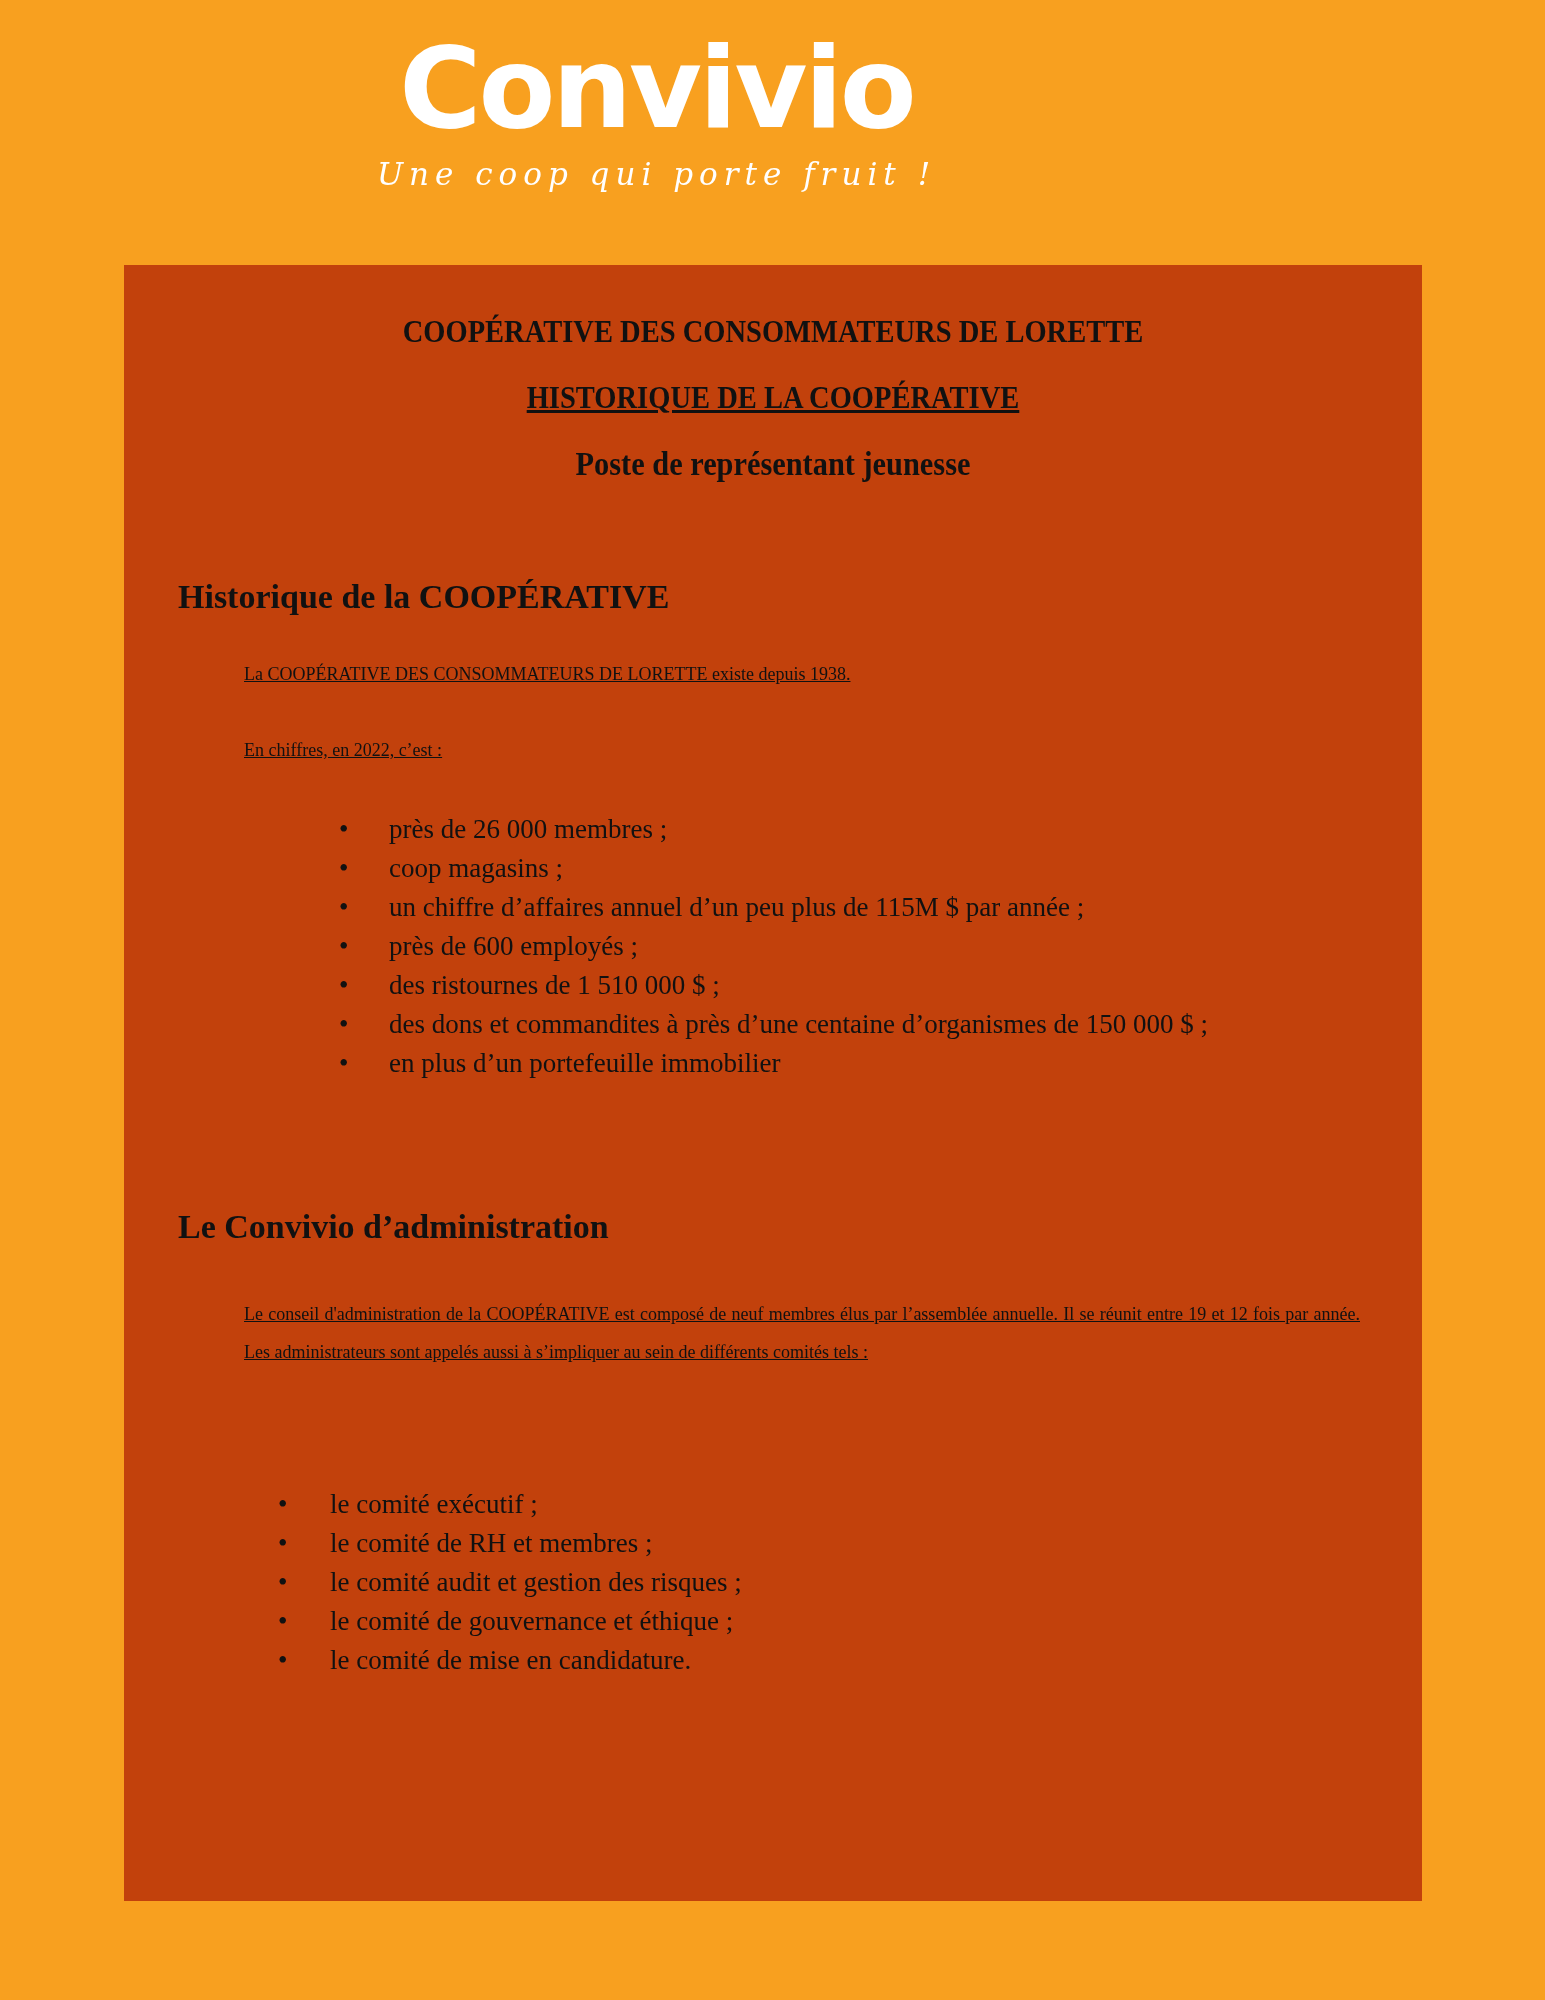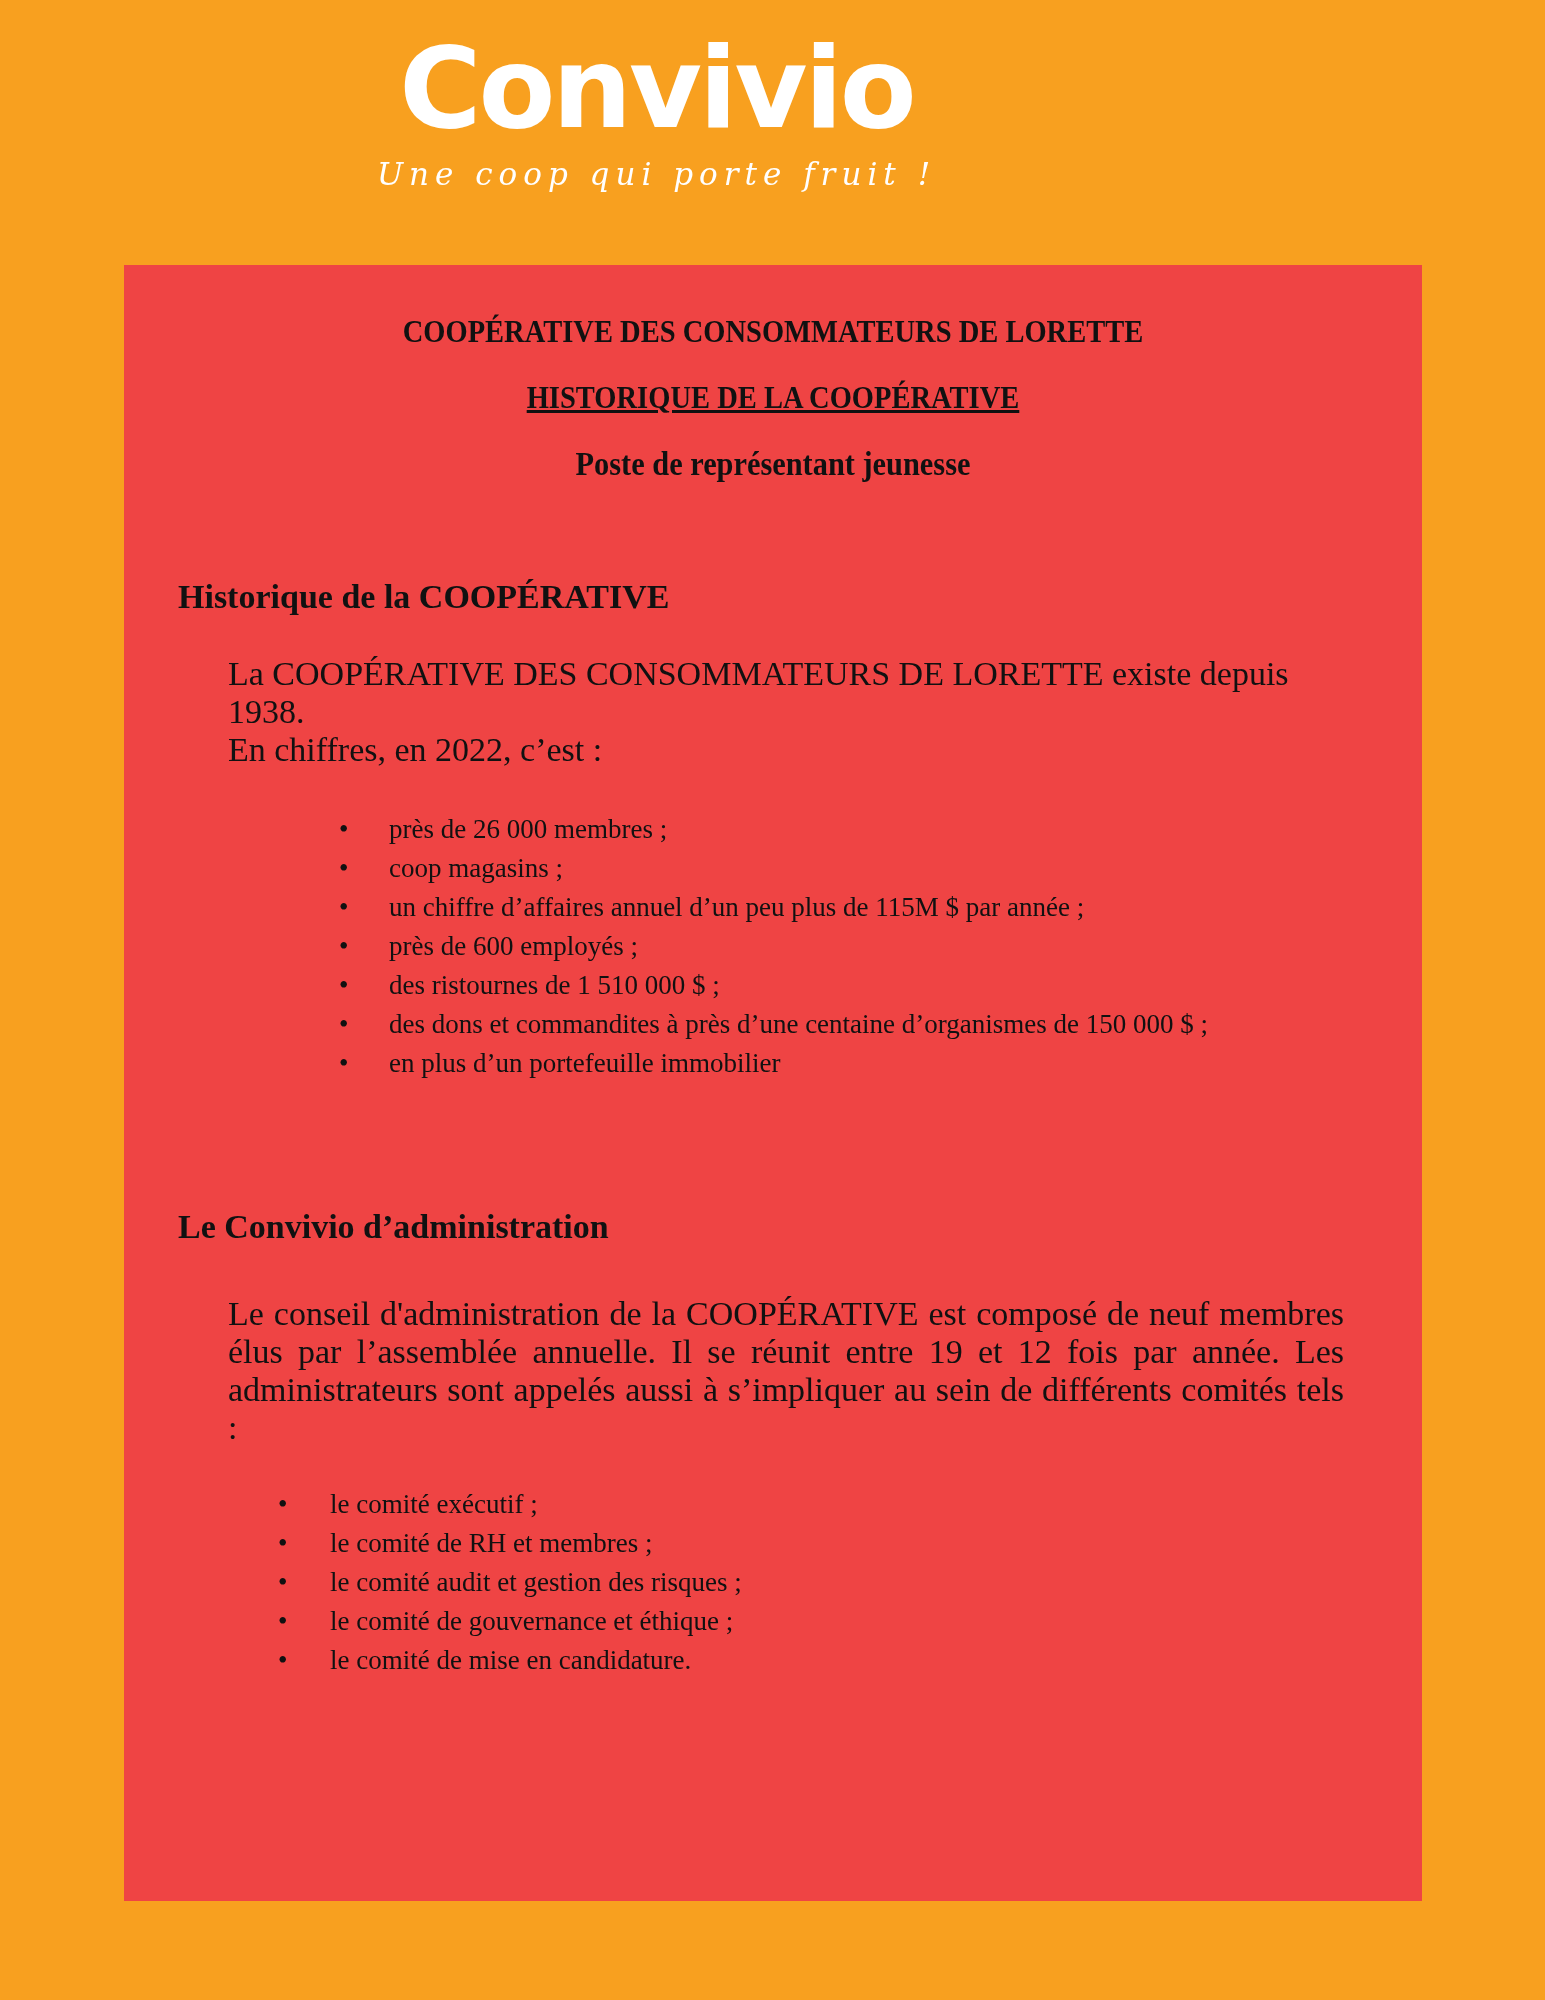--- a/index.html
+++ b/index.html
@@ -25,41 +25,41 @@
   .tagline {
     font-family: "DejaVu Serif", serif;
     font-style: italic;
     font-size: 31px;
     letter-spacing: 6px;
     margin-top: 8px;
   }
   .page {
     position: absolute; left: 124px; top: 265px;
     width: 1298px; height: 1636px;
-    background: #ef4444;
+    background: #c2410c;
   }
   .titles { text-align: center; margin-top: 48px; }
   .titles div {
     font-family: "Liberation Serif", serif;
     font-weight: bold; font-size: 31px; line-height: 38px;
     transform: scaleX(0.92);
   }
   .t1 { margin-bottom: 28px; }
   .t2 { text-decoration: underline; margin-bottom: 28px; }
   .t3 { font-size: 33px !important; }
   h2 {
     font-family: "Liberation Serif", serif;
     font-weight: bold; font-size: 34px; margin: 0;
     position: absolute; left: 54px;
   }
   .h-hist { top: 313px; }
   .h-conseil { top: 943px; }
   .para {
-    position: absolute; left: 104px; width: 1116px;
-    font-size: 34px; line-height: 38px;
+    position: absolute; left: 120px; width: 1116px;
+    font-size: 18px; line-height: 38px; text-decoration: underline;
   }
   .p1 { top: 390px; }
   .p2 { top: 466px; }
   .p3 { top: 1030px; text-align: justify; }
   ul { list-style: none; margin: 0; padding: 0; position: absolute; }
   ul li {
     position: relative; font-size: 27px; line-height: 39px;
   }
   ul li .bullet {
     position: absolute; top: 0; font-size: 27px;

